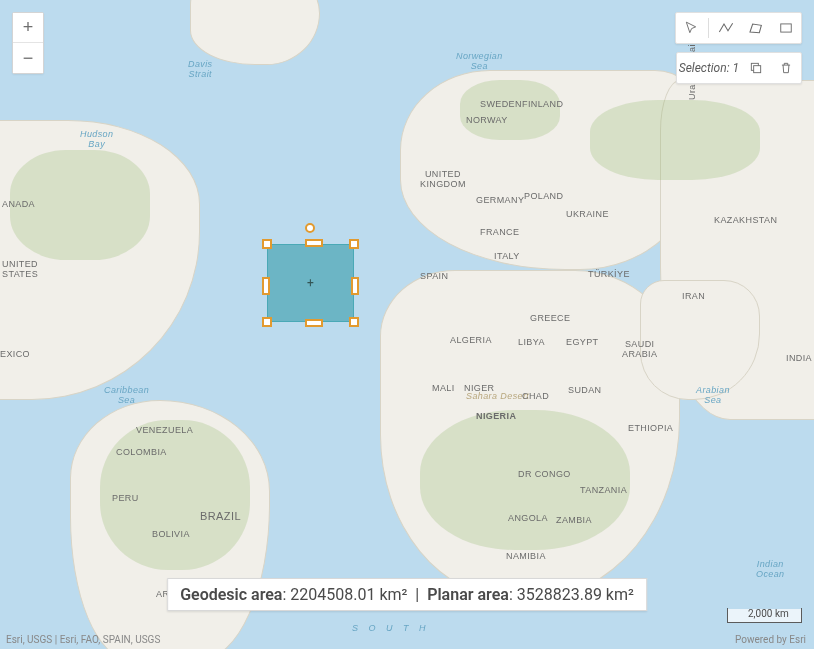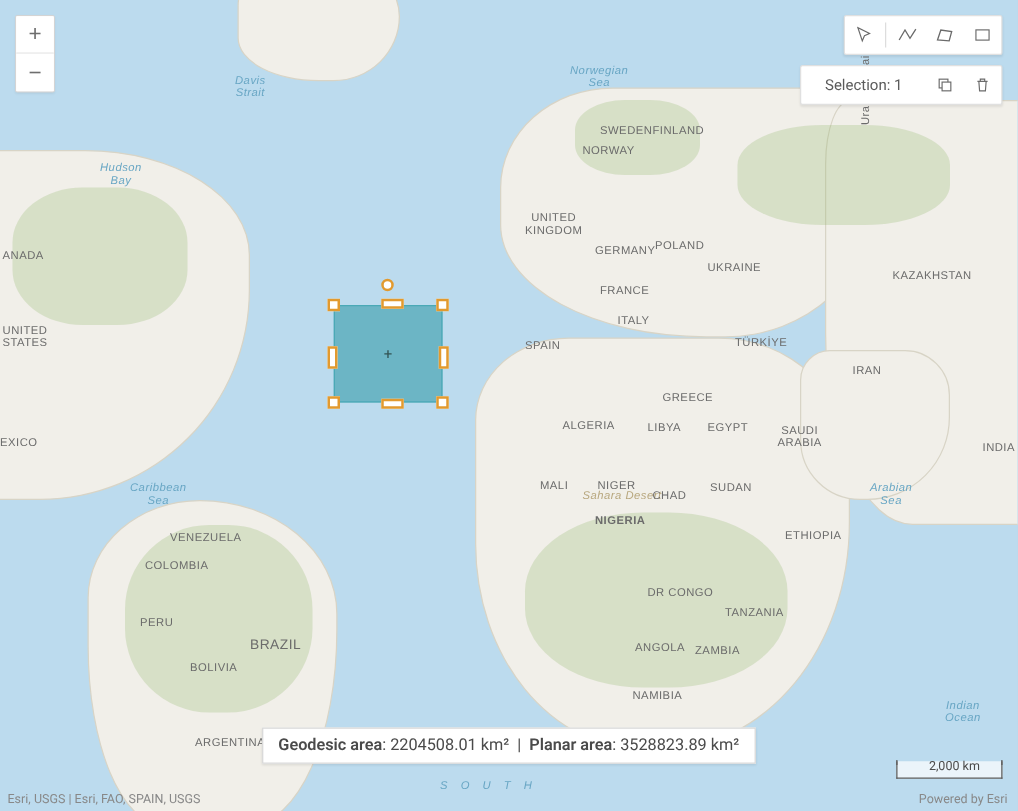--- a/index.html
+++ b/index.html
@@ -64,21 +64,21 @@
     display:flex; align-items:center;
     box-shadow:0 1px 2px rgba(0,0,0,0.08);
     border-radius:2px;
   }
   .toolbar .tool, .sel-bar .tool {
     width:30px; height:30px;
     display:flex; align-items:center; justify-content:center;
     color:#6b6b6b; cursor:pointer;
   }
   .toolbar .divider { width:1px; height:20px; background:#ddd; margin:0 2px; }
-  .sel-bar .sel-text { padding:0 19px; font-size:12px; color:#5b5b5b; }
+  .sel-bar .sel-text { padding:0 2px; font-size:12px; color:#5b5b5b;font-style:italic; }
 
   
   .selection-rect {
     position:absolute;
     left:267px; top:244px; width:87px; height:78px;
     background: rgba(41,150,164,0.55);
     border:1px solid #4aa9b6;
   }
   .sel-handle {
     position:absolute; width:10px; height:10px;
@@ -96,37 +96,37 @@
   .sel-center {
     position:absolute; left:50%; top:50%; width:10px; height:10px; margin:-5px 0 0 -5px;
     color:#355; font-size:12px; text-align:center; line-height:10px;
   }
 
   
   .info-bar {
     position:absolute; left:50%; transform:translateX(-50%);
     bottom:38px;
     background:#fff; border:1px solid #d8d8d8;
-    padding:6px 12px; font-size:13px; color:#4a4a4a;
+    padding:6px 12px; font-size:16px; color:#4a4a4a;
     box-shadow:0 1px 2px rgba(0,0,0,0.1);
     white-space:nowrap;
   }
   .info-bar b{font-weight:600;}
 
   
   .attribution {
     position:absolute; left:6px; bottom:4px;
     font-size:10px; color:#888;
   }
   .scalebar {
     position:absolute; right:12px; bottom:26px;
-    width:85px; height:14px;
+    width:75px; height:14px;
     border:1px solid #5b5b5b; border-top:none;
-    font-size:10px; color:#4b4b4b; text-align:center;
-    padding-left:8px; line-height:10px; background:rgba(255,255,255,0.7);
+    font-size:10px; color:#4b4b4b; text-align:left;
+    padding-left:20px; line-height:10px; background:rgba(255,255,255,0.7);
   }
   .scalebar::before, .scalebar::after{
     content:""; position:absolute; top:-1px; width:1px; height:4px; background:#5b5b5b;
   }
   .scalebar::before{left:-1px;} .scalebar::after{right:-1px;}
   .powered {
     position:absolute; right:8px; bottom:4px;
     font-size:10px; color:#888;
   }
 
@@ -190,21 +190,21 @@
   <span class="country" style="left:530px;top:274px;margin-top:40px;">GREECE</span>
   <span class="country" style="left:588px;top:270px;">TÜRKİYE</span>
   <span class="country" style="left:714px;top:216px;">KAZAKHSTAN</span>
   <span class="country" style="left:682px;top:292px;">IRAN</span>
   <span class="country" style="left:786px;top:354px;">INDIA</span>
   <span class="country" style="left:622px;top:340px;text-align:center;">SAUDI<br>ARABIA</span>
   <span class="country" style="left:566px;top:338px;">EGYPT</span>
   <span class="country" style="left:518px;top:338px;">LIBYA</span>
   <span class="country" style="left:450px;top:336px;">ALGERIA</span>
   <span class="country" style="left:432px;top:384px;">MALI</span>
-  <span class="country" style="left:478px;top:384px;">NIGER</span>
+  <span class="country" style="left:464px;top:384px;">NIGER</span>
   <span class="country" style="left:522px;top:392px;">CHAD</span>
   <span class="country" style="left:568px;top:386px;">SUDAN</span>
   <span class="country" style="left:476px;top:412px;font-weight:bold;">NIGERIA</span>
   <span class="country" style="left:592px;top:424px;margin-left:36px;">ETHIOPIA</span>
   <span class="country" style="left:518px;top:470px;">DR CONGO</span>
   <span class="country" style="left:580px;top:486px;">TANZANIA</span>
   <span class="country" style="left:508px;top:514px;">ANGOLA</span>
   <span class="country" style="left:556px;top:516px;">ZAMBIA</span>
   <span class="country" style="left:506px;top:552px;">NAMIBIA</span>
   <span class="country" style="left:530px;top:590px;">SOUTH<br>AFRICA</span>

